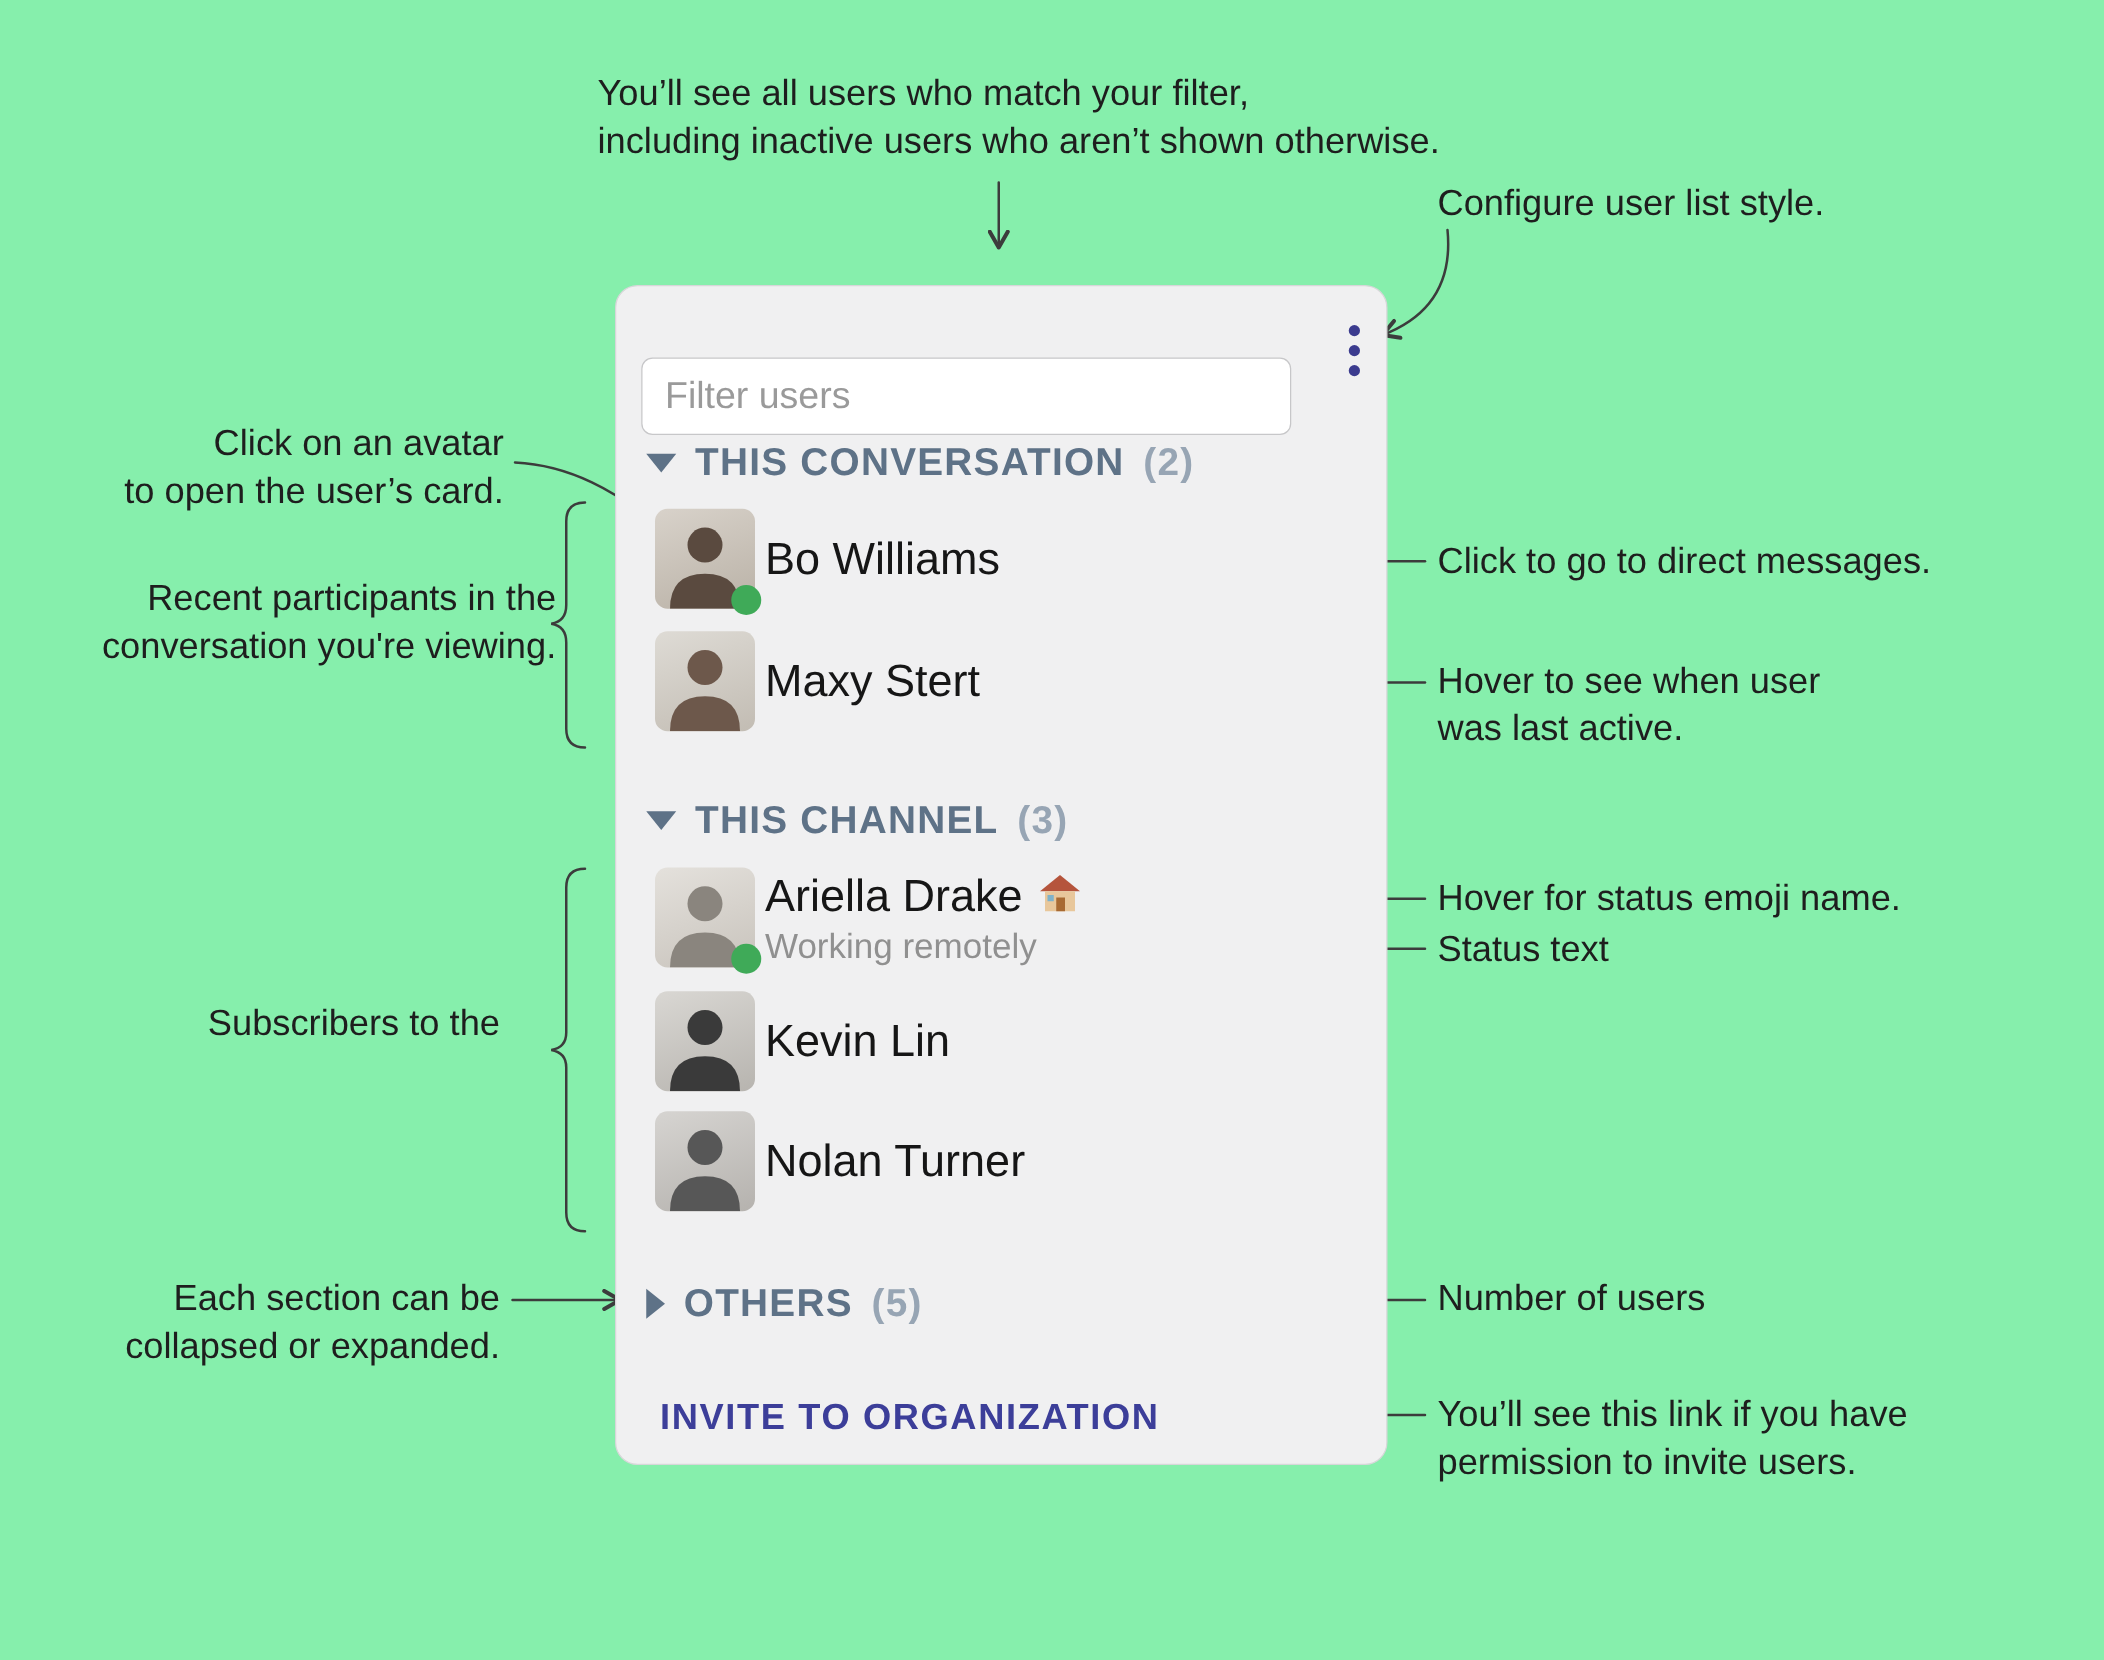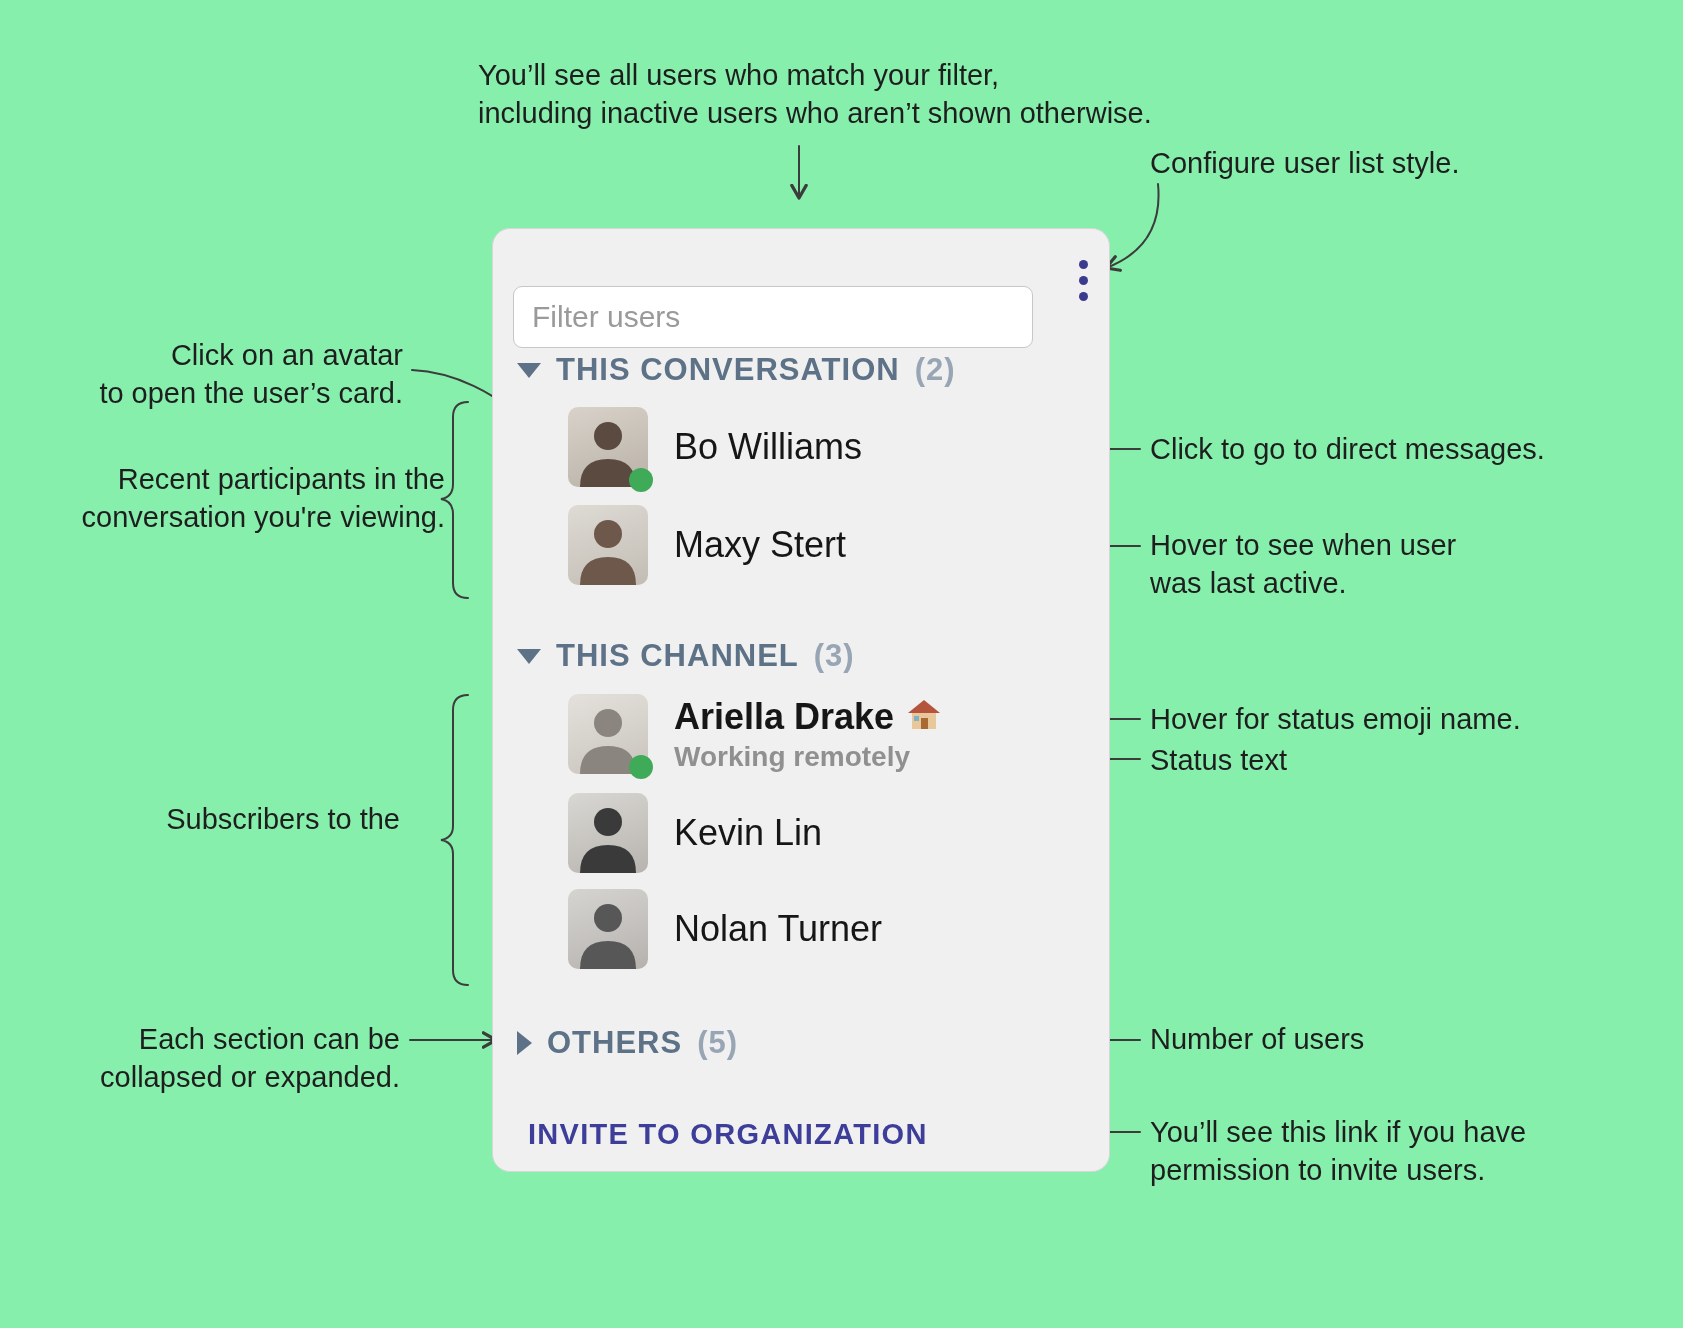--- a/index.html
+++ b/index.html
@@ -28,22 +28,22 @@
 
   .sec-header { position:absolute; left:24px; display:flex; align-items:center; gap:15px;
                 height:38px; cursor:pointer; color:#5e7287; }
   .sec-label { font-size:31px; font-weight:700; letter-spacing:1px; color:#5e7287; }
   .sec-count { font-size:31px; font-weight:700; letter-spacing:1px; color:#97a5b4; }
   .tri-down { width:0; height:0; border-left:12px solid transparent; border-right:12px solid transparent;
               border-top:15px solid #5e7287; }
   .tri-right { width:0; height:0; border-top:12px solid transparent; border-bottom:12px solid transparent;
                border-left:15px solid #5e7287; }
 
-  .user-row { position:absolute; left:31px; display:flex; align-items:center; gap:26px; cursor:pointer;margin-left:44px; }
-  .user-row.top-align { align-items:flex-end;font-weight:bold; }
+  .user-row { position:absolute; left:31px; display:flex; align-items:center; gap:8px; cursor:pointer; }
+  .user-row.top-align { align-items:flex-end; }
   .avatar { position:relative; width:80px; height:80px; border-radius:10px; flex:0 0 80px;
             overflow:visible; display:block; }
   .avatar svg.person { width:80px; height:80px; border-radius:10px; display:block; }
   .dot { position:absolute; right:-5px; bottom:-5px; width:24px; height:24px;
          border-radius:50%; background:#3faa58; }
   .uname { font-size:36px; color:#161616; line-height:46px; }
   .ustatus { font-size:28px; color:#909090; line-height:34px; }
   .house { display:inline-block; vertical-align:-4px; margin-left:12px; }
 
   .invite { position:absolute; left:35px; top:889px; font-size:29px; font-weight:700;

